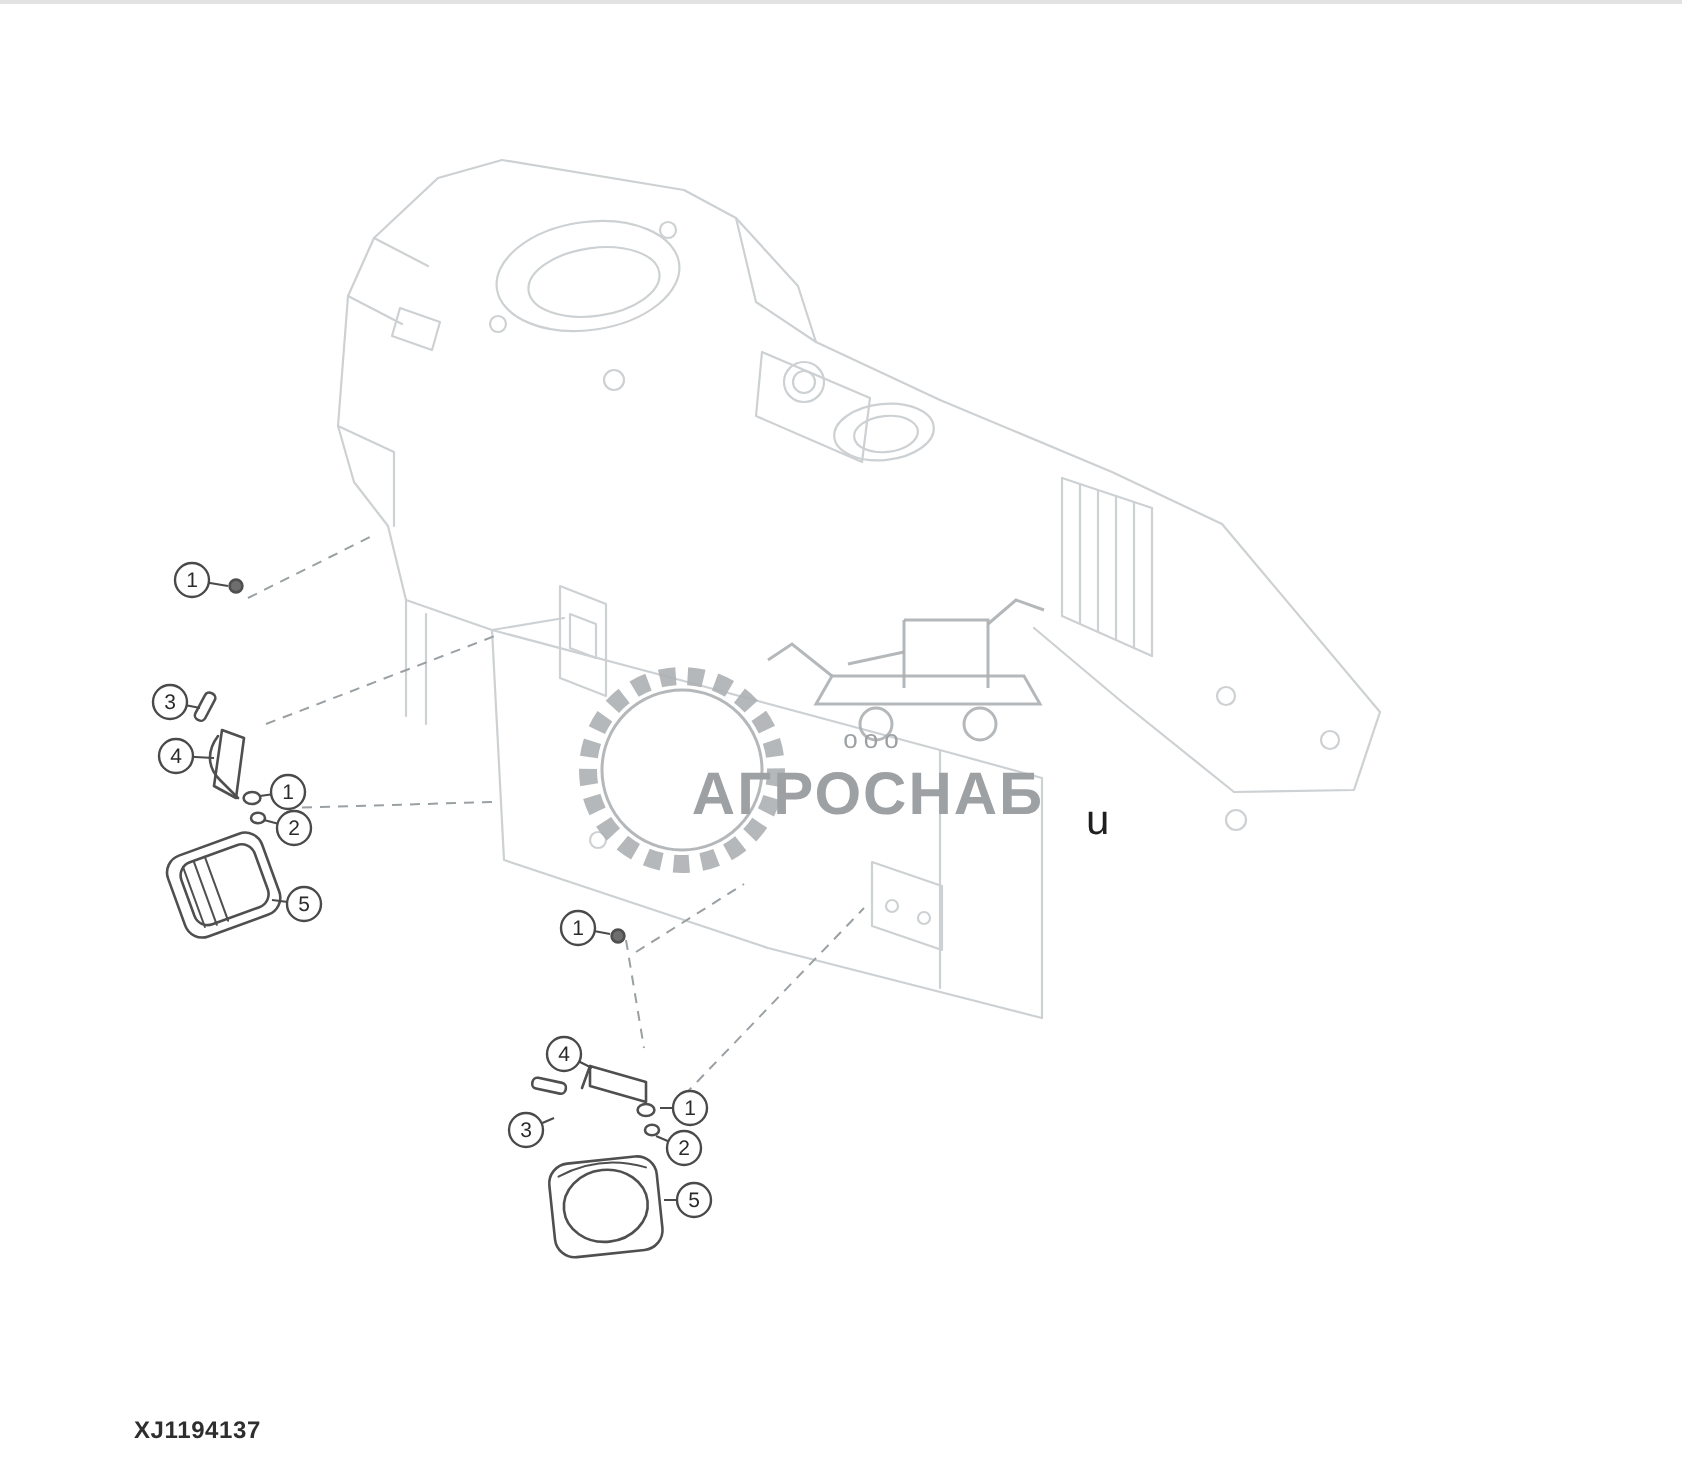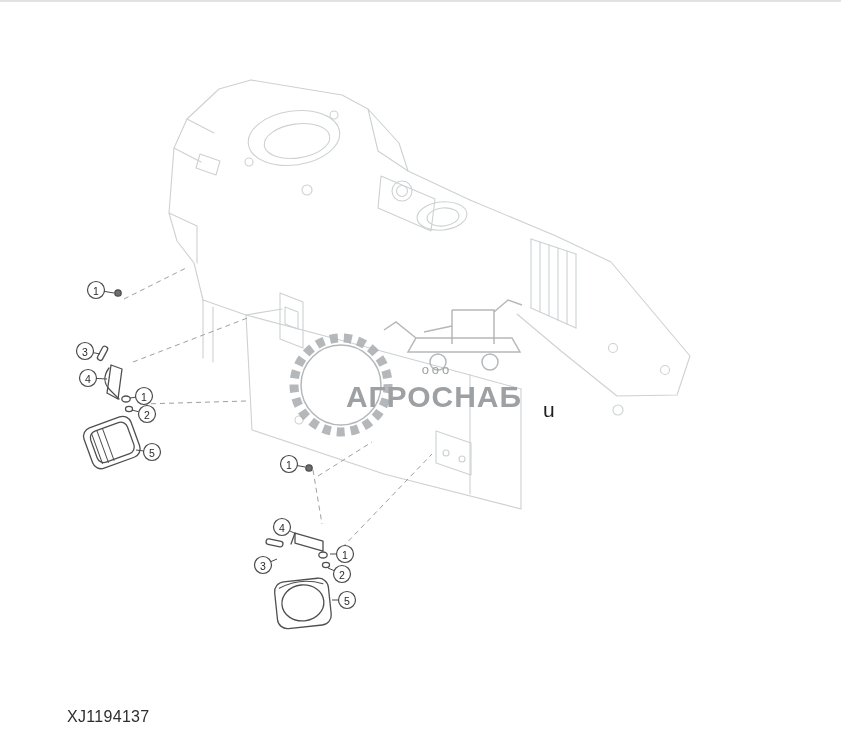--- a/index.html
+++ b/index.html
@@ -29,21 +29,21 @@
 
   
   .wm{stroke:#adb0b2;fill:none;stroke-width:1.5;opacity:.9}
   .wm-teeth{stroke-dasharray:8 6;stroke-width:9;opacity:.9}
   text.wm-small{font-family:"Liberation Sans",sans-serif;font-size:13px;letter-spacing:3px;
                 fill:#9da1a4;stroke:none;text-anchor:middle}
   text.wm-big{font-family:"Liberation Sans",sans-serif;font-size:30px;font-weight:bold;letter-spacing:1px;
               fill:#9da1a4;stroke:none;text-anchor:middle}
   text.overlay-u{font-family:"Liberation Sans",sans-serif;font-size:21px;fill:#1f1f1f;stroke:none}
 
-  .part-code{position:absolute;left:67px;top:706px;font-size:16px;font-weight:normal;
+  .part-code{position:absolute;left:67px;top:706px;font-size:12px;font-weight:bold;
              color:#2e2e2e;letter-spacing:.3px}
 </style>
 </head>
 <body>
 
 <div class="canvas">
 
   <svg id="diagram-svg" width="841" height="731" viewBox="0 0 841 731" xmlns="http://www.w3.org/2000/svg">
 
     <g>

